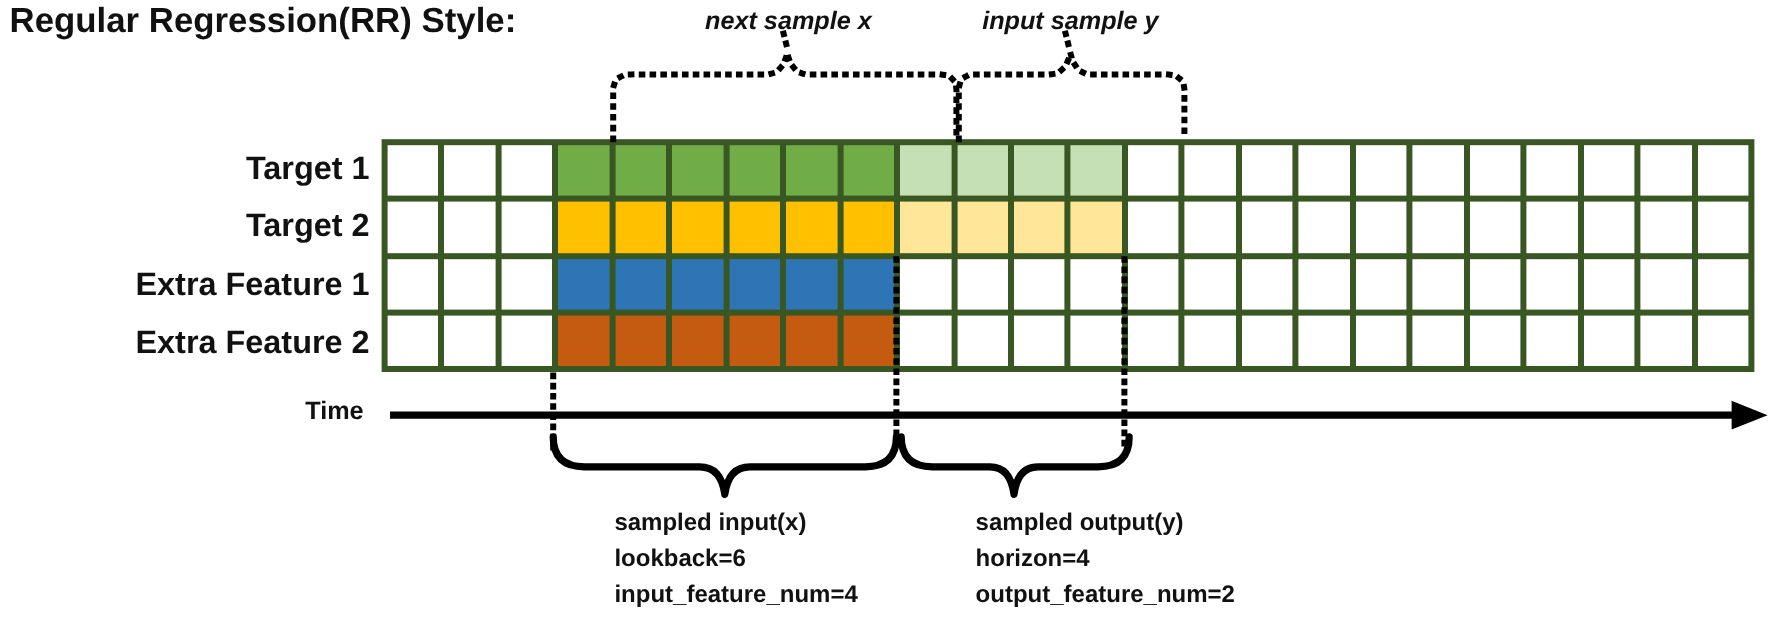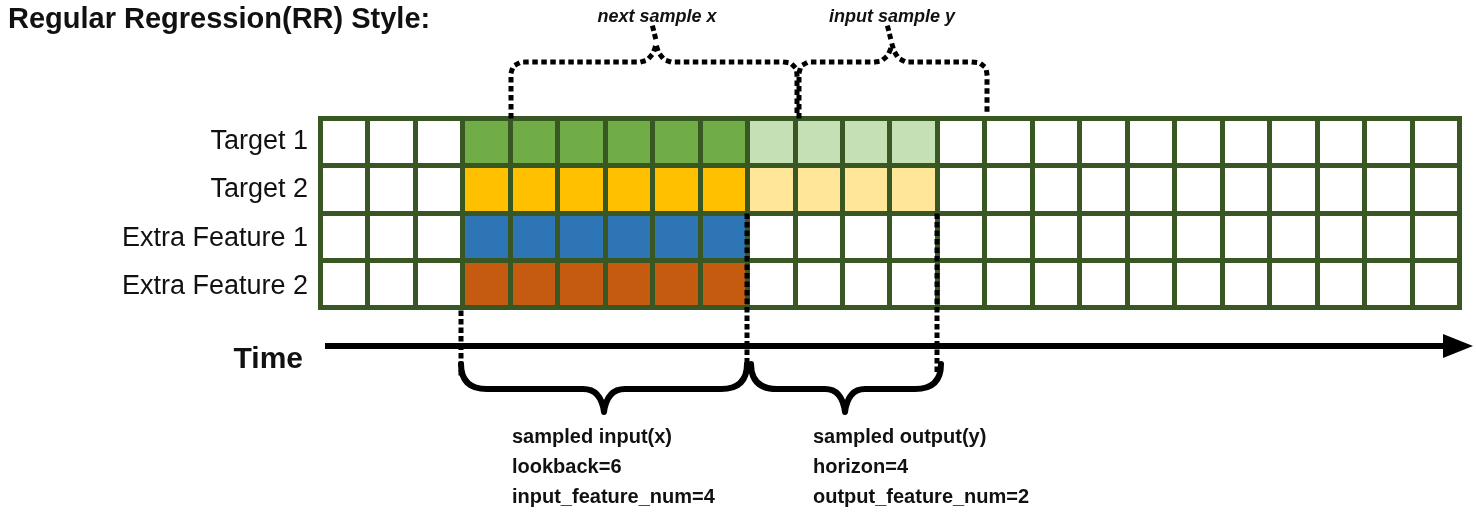--- a/index.html
+++ b/index.html
@@ -5,35 +5,35 @@
   html,body{margin:0;padding:0;background:#ffffff;}
   #canvas{
     position:relative;width:1476px;height:516px;background:#ffffff;overflow:hidden;
     font-family:"Liberation Sans", sans-serif;color:#111;
   }
   #title{
     position:absolute;left:8px;top:2px;font-size:29px;font-weight:700;letter-spacing:0;
   }
   .row-label{
     position:absolute;left:0;width:308px;text-align:right;
-    font-size:27px;font-weight:400;line-height:28px;white-space:nowrap;
+    font-size:27px;font-weight:700;line-height:28px;white-space:nowrap;
   }
   #time-label{
-    position:absolute;left:0;top:341px;width:303px;text-align:right;
-    font-size:30px;font-weight:700;
+    position:absolute;left:0;top:331px;width:303px;text-align:right;
+    font-size:21px;font-weight:700;
   }
   #grid{
     position:absolute;left:318px;top:116px;width:1144px;height:194px;
     box-sizing:border-box;display:grid;
     grid-template-columns:repeat(24,1fr);grid-template-rows:repeat(4,1fr);
     gap:5px;padding:5px;
   }
   .cell{width:100%;height:100%;}
   .sample-label{
-    position:absolute;top:6px;font-size:18px;font-style:italic;font-weight:600;
+    position:absolute;top:6px;font-size:21px;font-style:italic;font-weight:600;
     transform:translateX(-50%);white-space:nowrap;
   }
   #next-sample-x-label{left:657px;}
   #next-sample-y-label{left:892px;}
   .anno-block{
     position:absolute;top:421px;font-size:20px;font-weight:700;line-height:30px;
     white-space:nowrap;
   }
   #input-anno{left:512px;}
   #output-anno{left:765px;margin-left:48px;}

